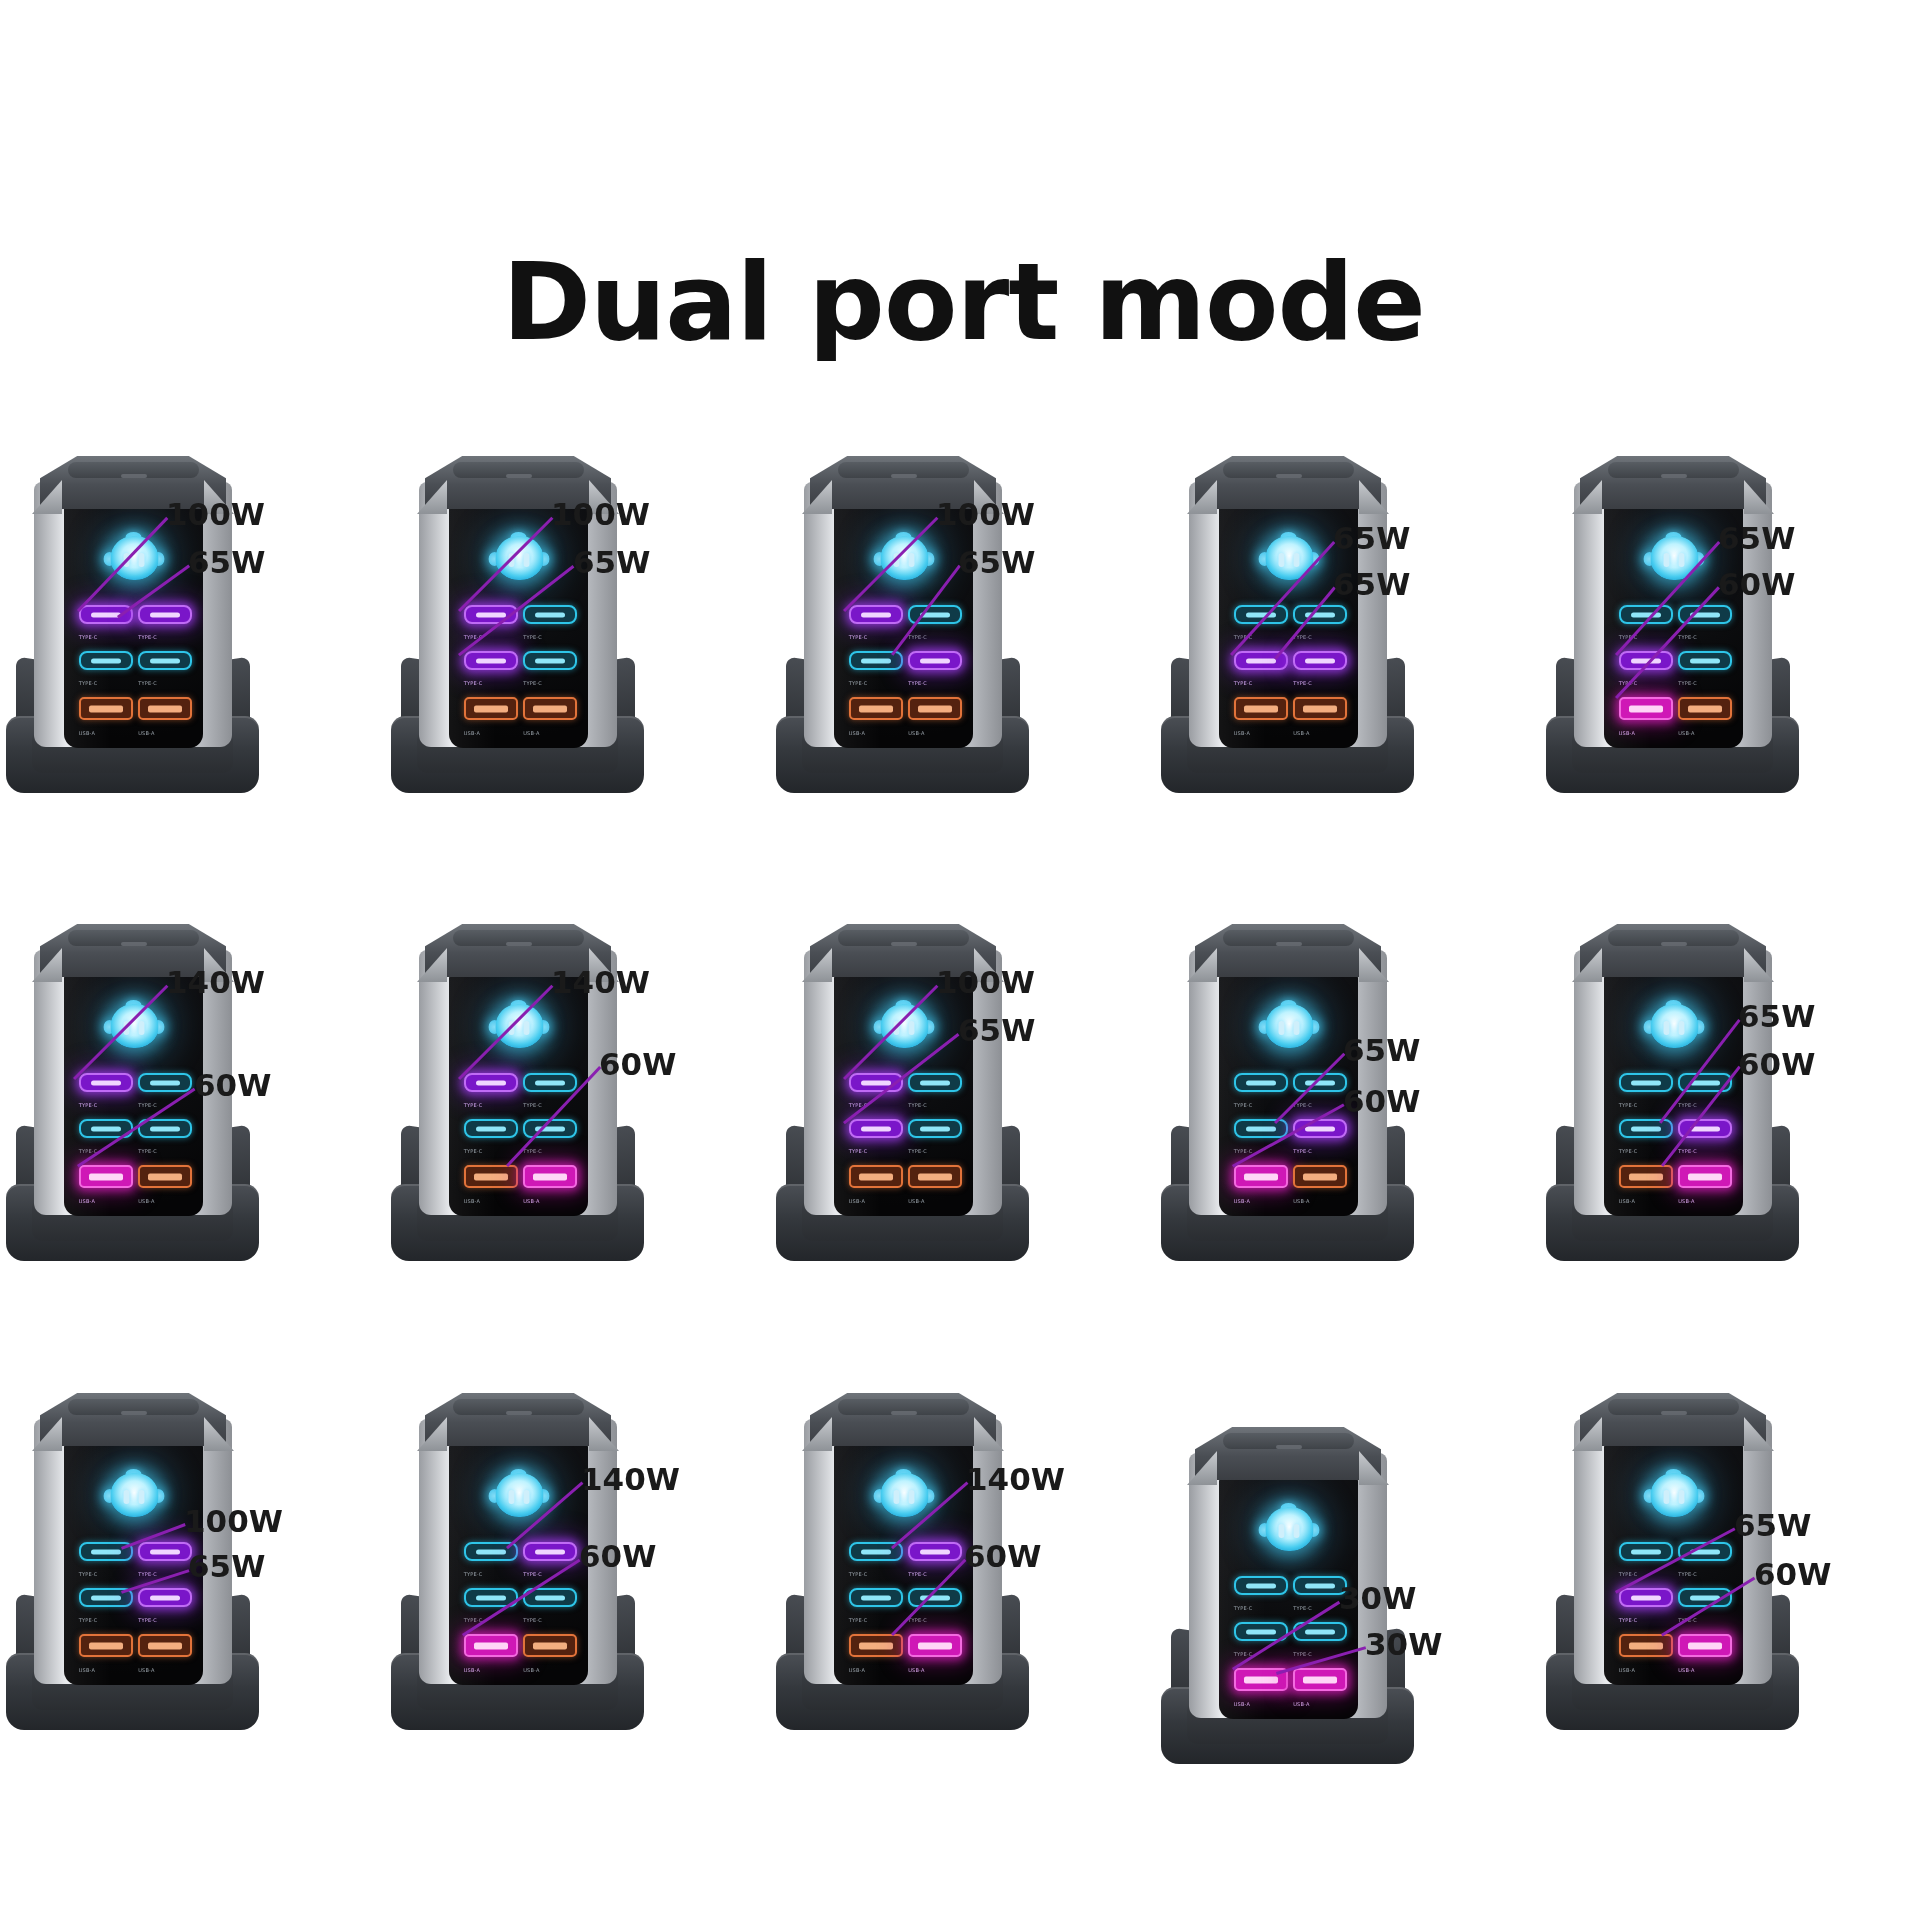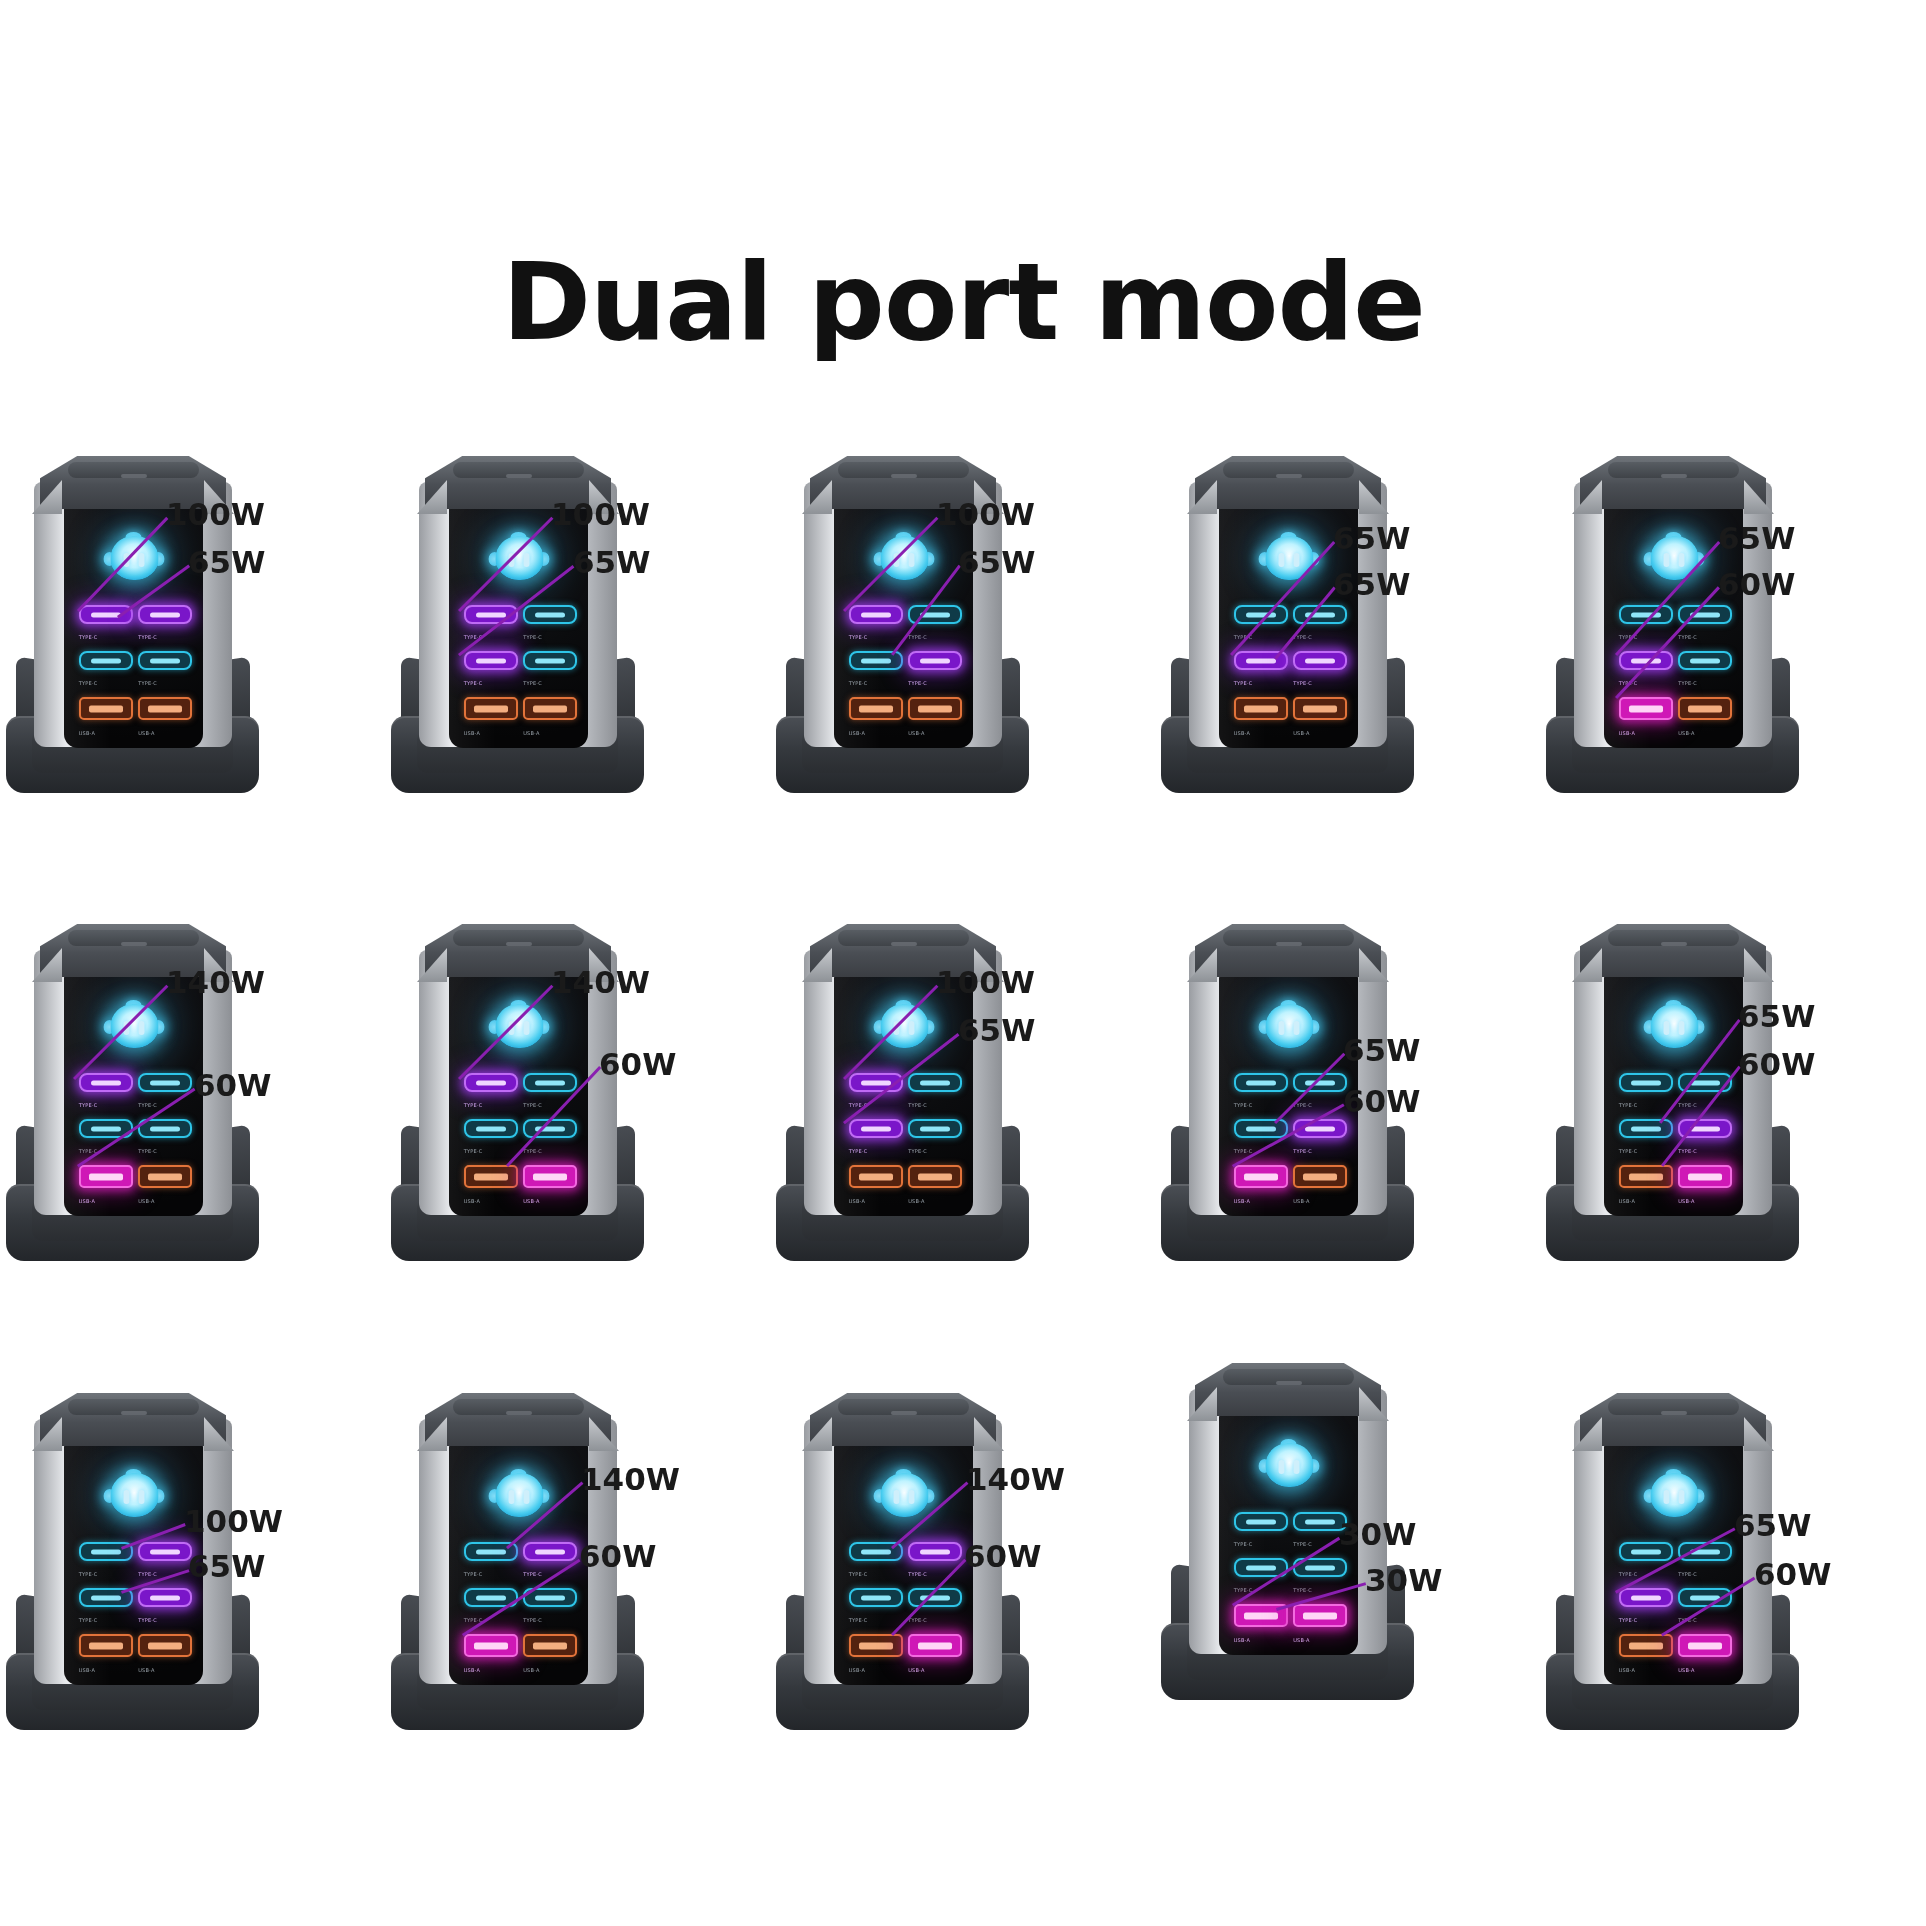--- a/index.html
+++ b/index.html
@@ -901,21 +901,21 @@
           <div class="cap-dot"></div>
         </div>
         <div class="cap-bevel-l"></div>
         <div class="cap-bevel-r"></div>
       </div>
       <div class="leader" style="left: 121px; top: 164px; width: 100px; transform: rotate(-40.9717deg);"></div>
       <div class="callout-label" style="left: 196px; top: 78px;">140W</div>
       <div class="leader" style="left: 121px; top: 251px; width: 105px; transform: rotate(-45.7639deg);"></div>
       <div class="callout-label" style="left: 194px; top: 155px;">60W</div>
     </div>
-    <div class="cell" style="left: 1155px; top: 907px;">
+    <div class="cell" style="left: 1155px; top: 971px;">
       <div class="device">
         <div class="foot-l"></div>
         <div class="foot-r"></div>
         <div class="base"></div>
         <div class="body-shell"></div>
         <div class="screen">
           <div class="mascot">
             <div class="tuft"></div>
             <div class="ear-l"></div>
             <div class="ear-r"></div>

